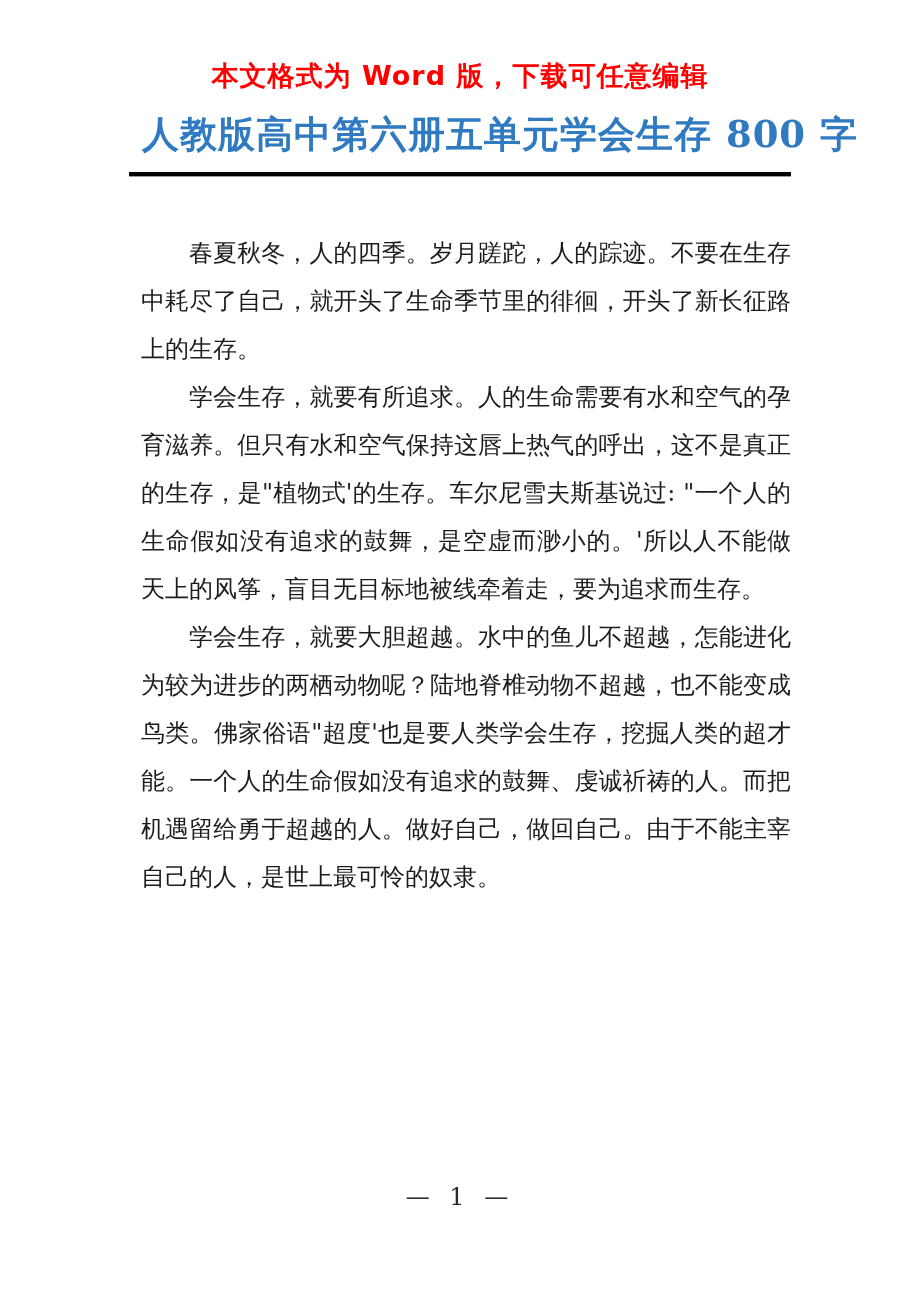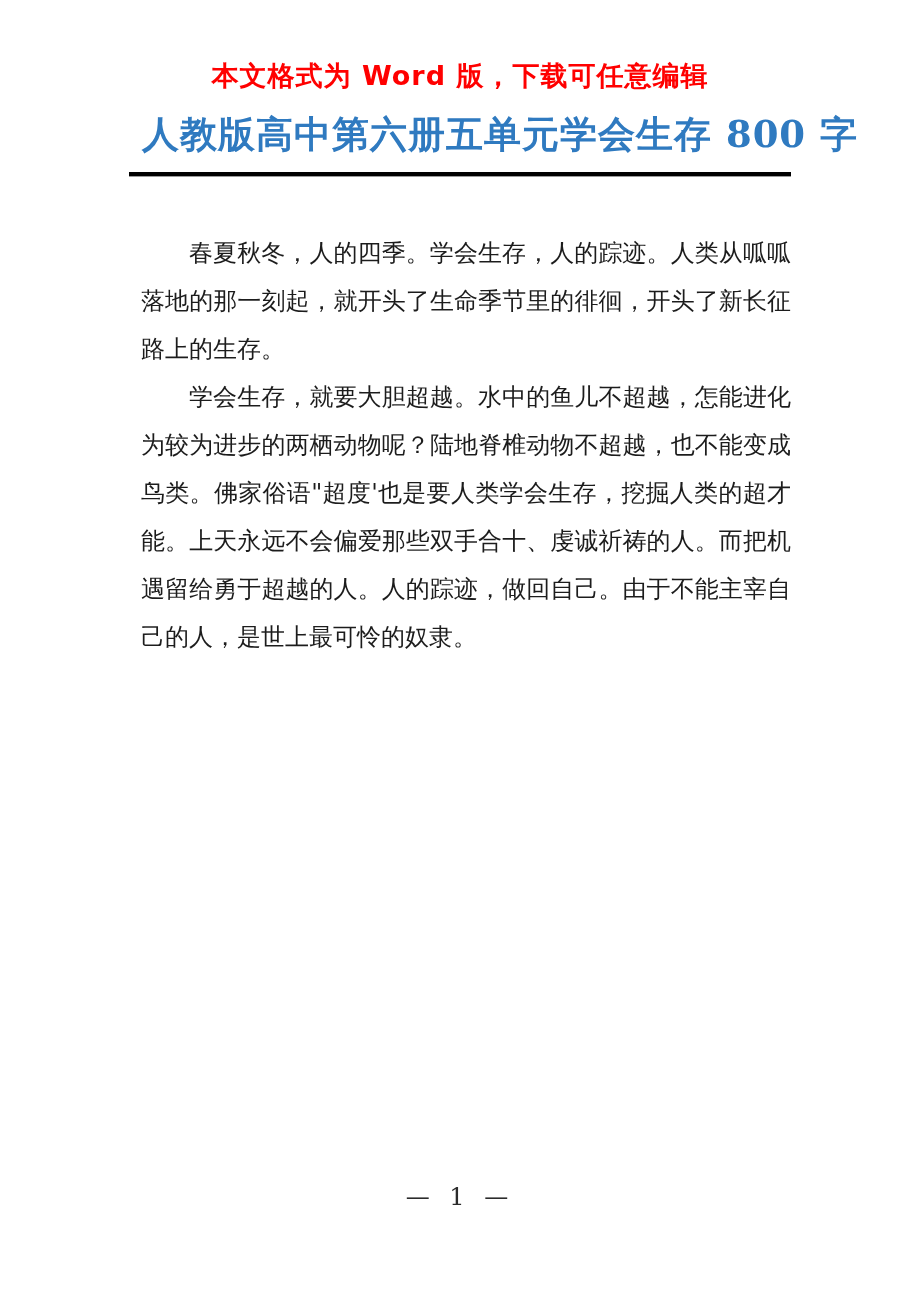--- a/index.html
+++ b/index.html
@@ -73,17 +73,18 @@
 </head>
 <body>
 
 <div class="notice" style="color: rgb(255, 0, 0);">本文格式为 Word 版，下载可任意编辑</div>
 
 <div class="doc-title" style="color: rgb(47, 122, 192);">人教版高中第六册五单元学会生存 800 字</div>
 
 <div class="title-rule" style="background: rgb(0, 0, 0);"></div>
 
 <div class="content">
-    <p>春夏秋冬，人的四季。学会生存，人的踪迹。人类从呱呱落地的那一刻起，就开头了生命季节里的徘徊，开头了新长征路上的生存。</p>
-    <p>学会生存，就要大胆超越。水中的鱼儿不超越，怎能进化为较为进步的两栖动物呢？陆地脊椎动物不超越，也不能变成鸟类。佛家俗语"超度'也是要人类学会生存，挖掘人类的超才能。上天永远不会偏爱那些双手合十、虔诚祈祷的人。而把机遇留给勇于超越的人。人的踪迹，做回自己。由于不能主宰自己的人，是世上最可怜的奴隶。</p>
+    <p>春夏秋冬，人的四季。岁月蹉跎，人的踪迹。不要在生存中耗尽了自己，就开头了生命季节里的徘徊，开头了新长征路上的生存。</p>
+    <p>学会生存，就要有所追求。人的生命需要有水和空气的孕育滋养。但只有水和空气保持这唇上热气的呼出，这不是真正的生存，是"植物式'的生存。车尔尼雪夫斯基说过: "一个人的生命假如没有追求的鼓舞，是空虚而渺小的。'所以人不能做天上的风筝，盲目无目标地被线牵着走，要为追求而生存。</p>
+    <p>学会生存，就要大胆超越。水中的鱼儿不超越，怎能进化为较为进步的两栖动物呢？陆地脊椎动物不超越，也不能变成鸟类。佛家俗语"超度'也是要人类学会生存，挖掘人类的超才能。一个人的生命假如没有追求的鼓舞、虔诚祈祷的人。而把机遇留给勇于超越的人。做好自己，做回自己。由于不能主宰自己的人，是世上最可怜的奴隶。</p>
   </div>
 
 <div class="page-footer">— 1 —</div>
 
 </body></html>

